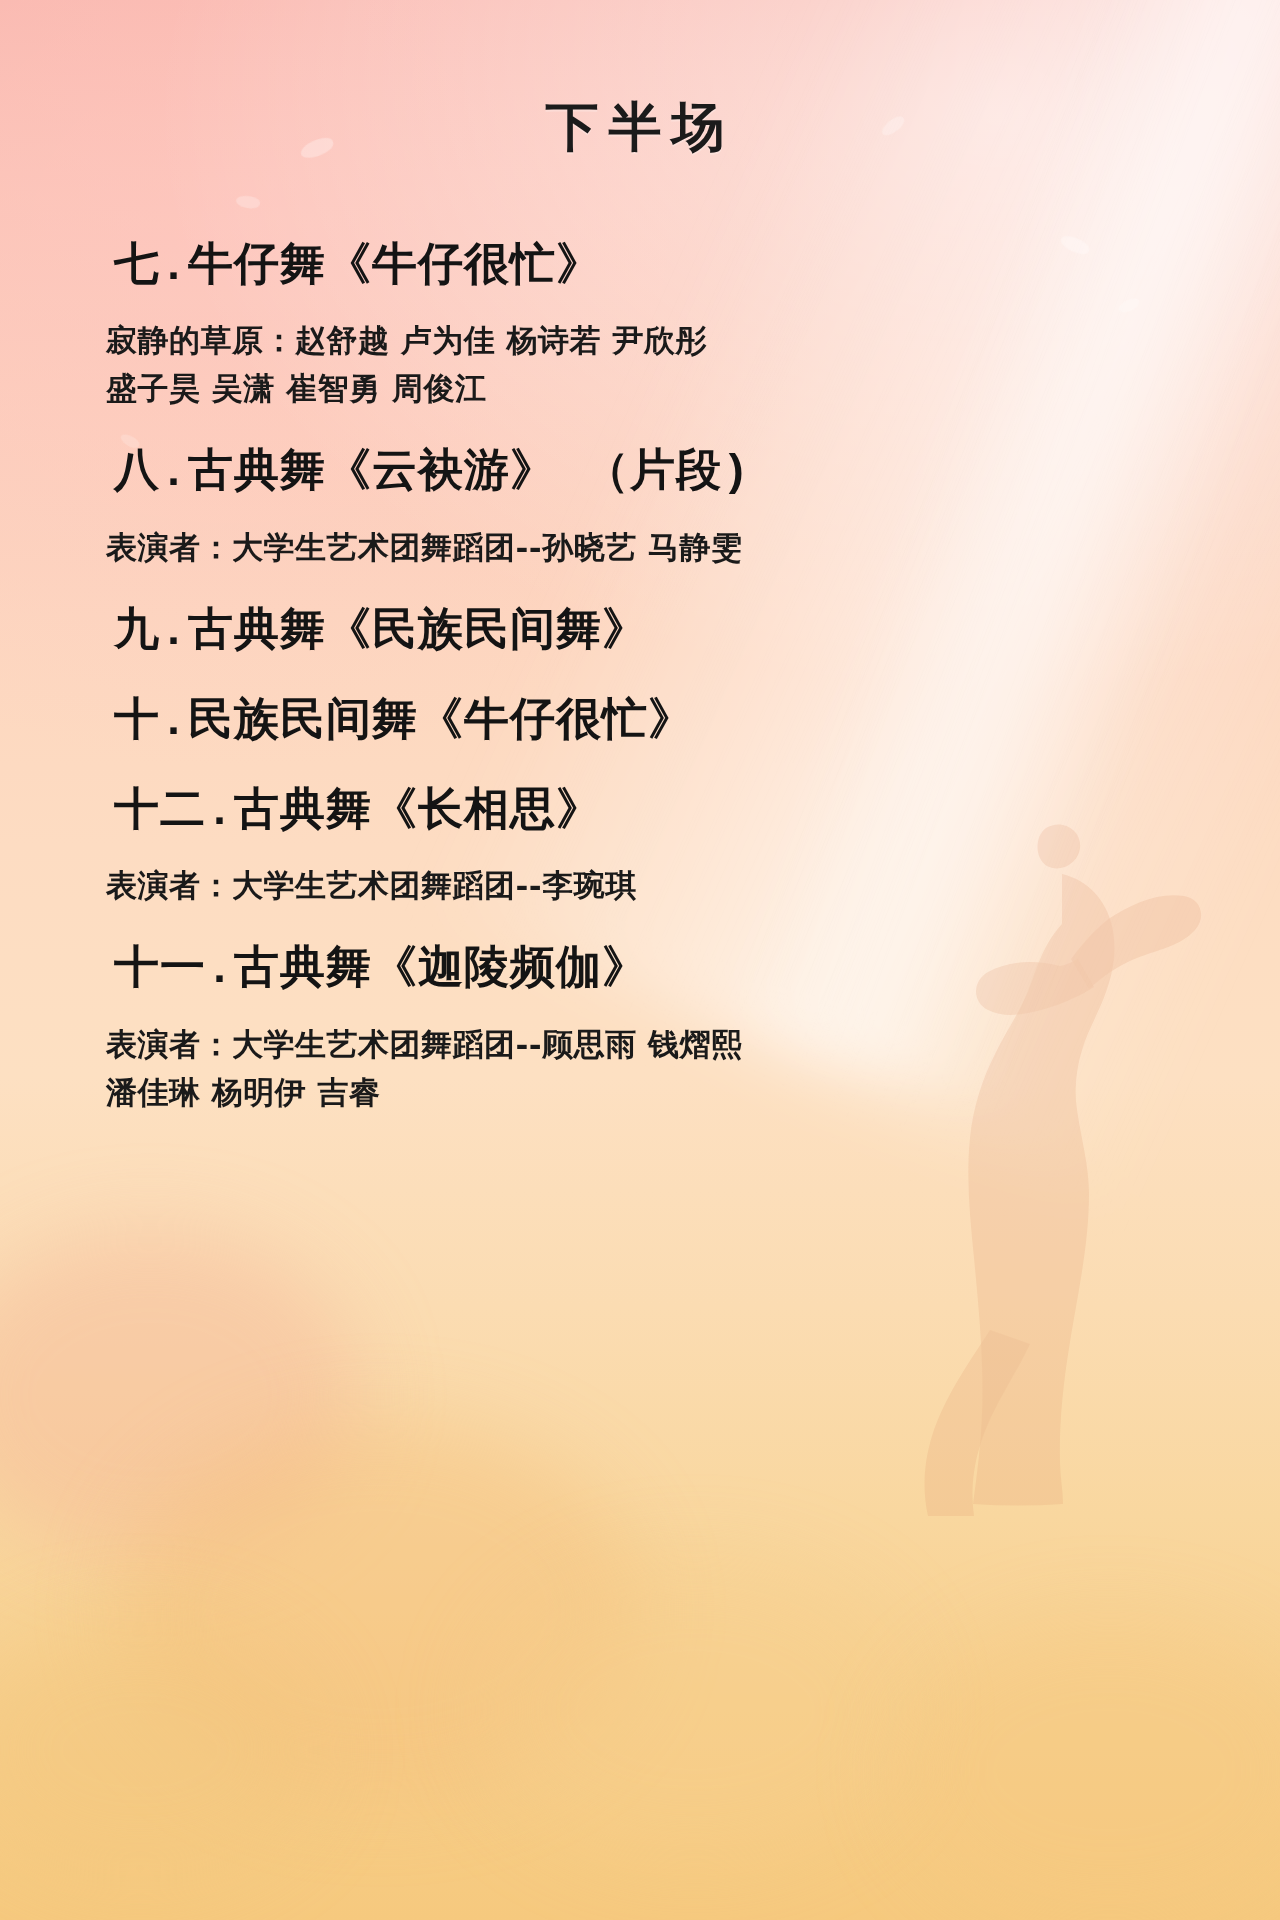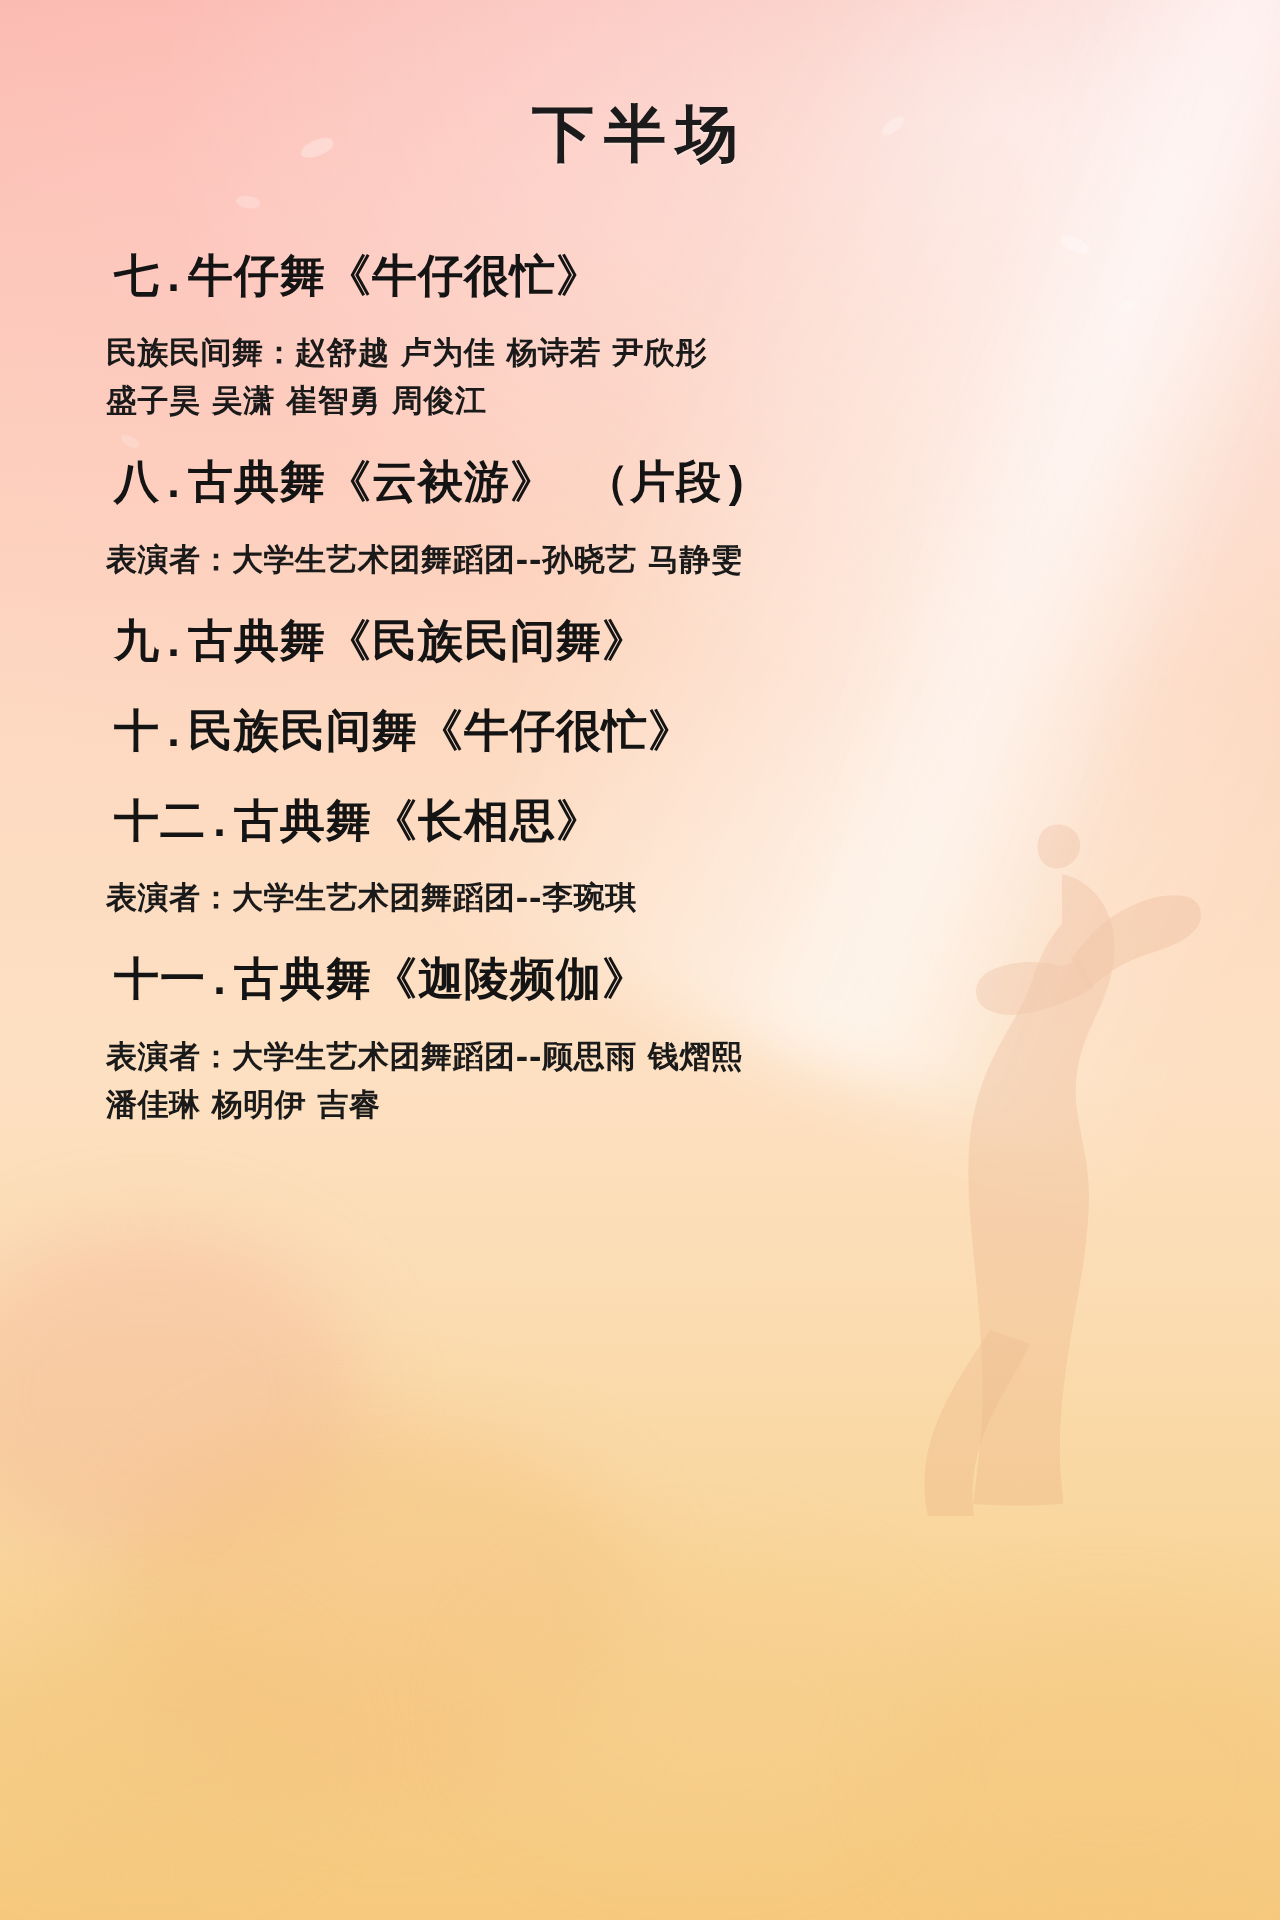--- a/index.html
+++ b/index.html
@@ -104,21 +104,21 @@
   #content {
     position: relative;
     z-index: 5;
     padding: 0 96px;
   }
 
   #title {
     text-align: center;
     font-family: "DejaVu Serif", "Liberation Serif", serif;
     font-weight: 700;
-    font-size: 62px;
+    font-size: 53px;
     letter-spacing: 10px;
     color: #1b1b1b;
     margin: 0;
     padding-top: 92px;
     padding-bottom: 76px;
     text-shadow: 0 2px 0 rgba(255,255,255,0.25);
   }
 
   .item {
     margin-bottom: 34px;
@@ -174,21 +174,21 @@
       <path d="M180 560c-22 34-46 68-58 106-8 26-10 54-4 80h46c-4-28 0-56 10-82 12-32 32-60 46-90l-40-14z"></path>
     </g>
   </svg>
 
   <div id="content">
 
     <h1 id="title">下半场</h1>
 
     <div class="item">
       <div class="item-title">七.牛仔舞《牛仔很忙》</div>
-      <div class="item-perf">民族民间舞：赵舒越 卢为佳 杨诗若 尹欣彤</div>
+      <div class="item-perf">寂静的草原：赵舒越 卢为佳 杨诗若 尹欣彤</div>
       <div class="item-perf">盛子昊 吴潇 崔智勇 周俊江</div>
     </div>
 
     <div class="item">
       <div class="item-title">八.古典舞《云袂游》 （片段)</div>
       <div class="item-perf">表演者：大学生艺术团舞蹈团--孙晓艺 马静雯</div>
     </div>
 
     <div class="item">
       <div class="item-title">九.古典舞《民族民间舞》</div>

